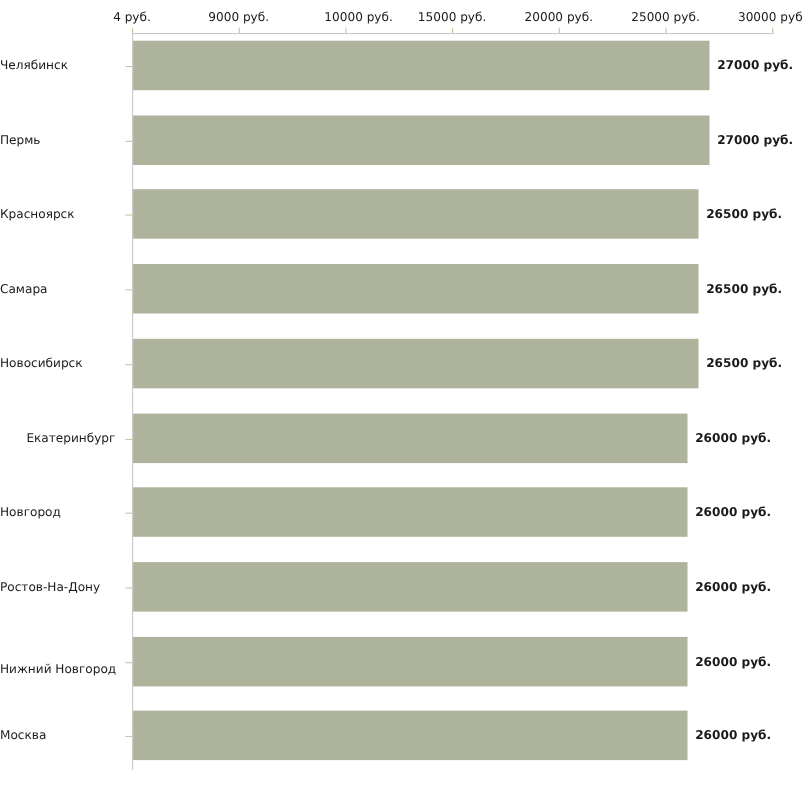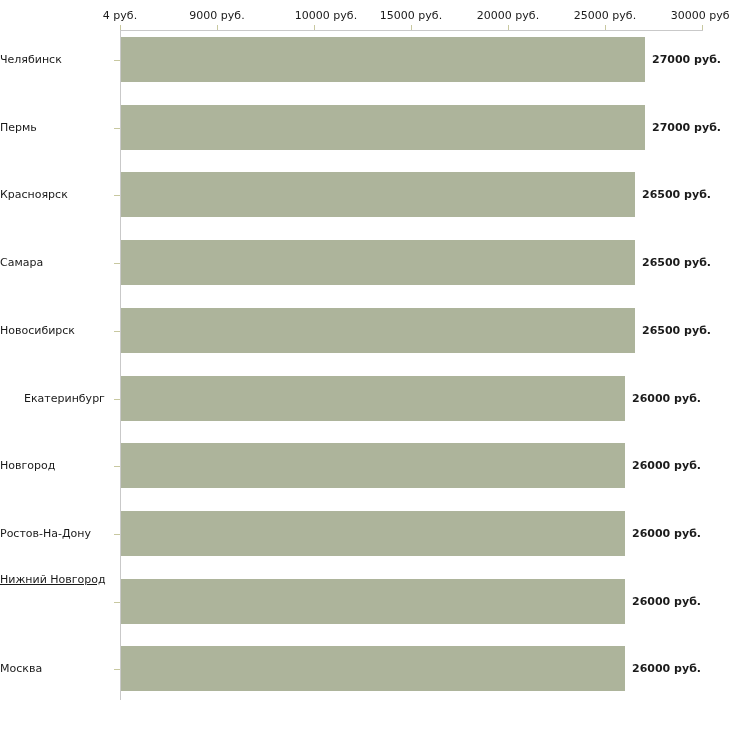--- a/index.html
+++ b/index.html
@@ -125,18 +125,18 @@
       <div class="cat-label" style="top: 256px;">Самара</div>
       <div class="cat-tick-mark" style="left: 114px; top: 263px; background: rgb(200, 200, 160);"></div>
       <div class="cat-label" style="top: 324px;">Новосибирск</div>
       <div class="cat-tick-mark" style="left: 114px; top: 331px; background: rgb(200, 200, 160);"></div>
       <div class="cat-label" style="top: 392px; margin-left: 24px;">Екатеринбург</div>
       <div class="cat-tick-mark" style="left: 114px; top: 399px; background: rgb(200, 200, 160);"></div>
       <div class="cat-label" style="top: 459px;">Новгород</div>
       <div class="cat-tick-mark" style="left: 114px; top: 466px; background: rgb(200, 200, 160);"></div>
       <div class="cat-label" style="top: 527px;">Ростов-На-Дону</div>
       <div class="cat-tick-mark" style="left: 114px; top: 534px; background: rgb(200, 200, 160);"></div>
-      <div class="cat-label" style="top: 573px; text-decoration: underline;">Нижний Новгород</div>
+      <div class="cat-label" style="top: 602px;">Нижний Новгород</div>
       <div class="cat-tick-mark" style="left: 114px; top: 602px; background: rgb(200, 200, 160);"></div>
       <div class="cat-label" style="top: 662px;">Москва</div>
       <div class="cat-tick-mark" style="left: 114px; top: 669px; background: rgb(200, 200, 160);"></div>
     </div>
 </div>
 
 </body></html>

